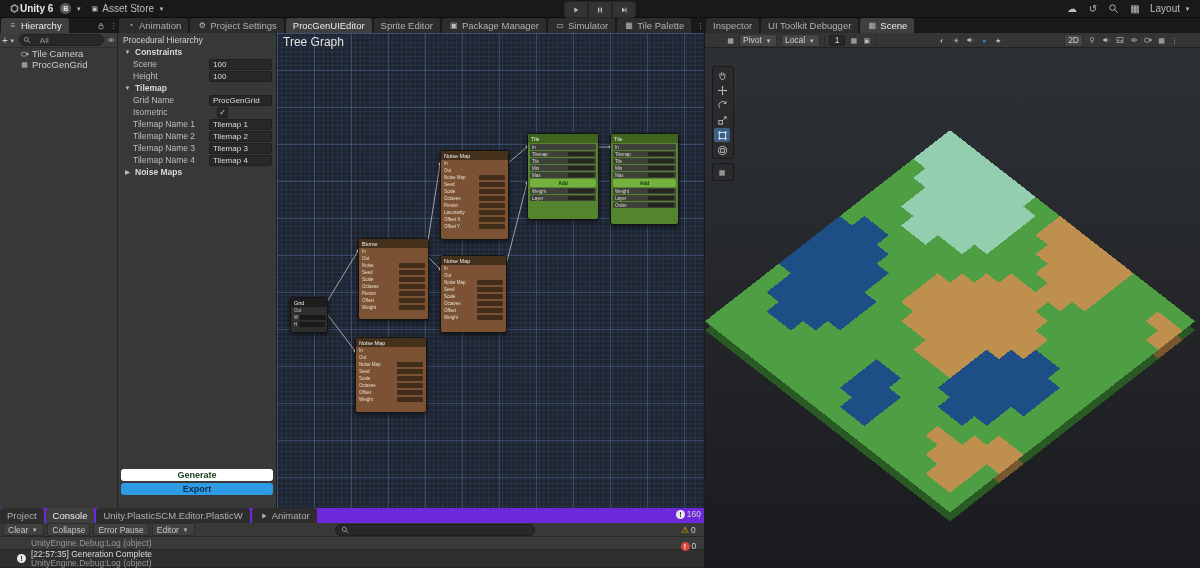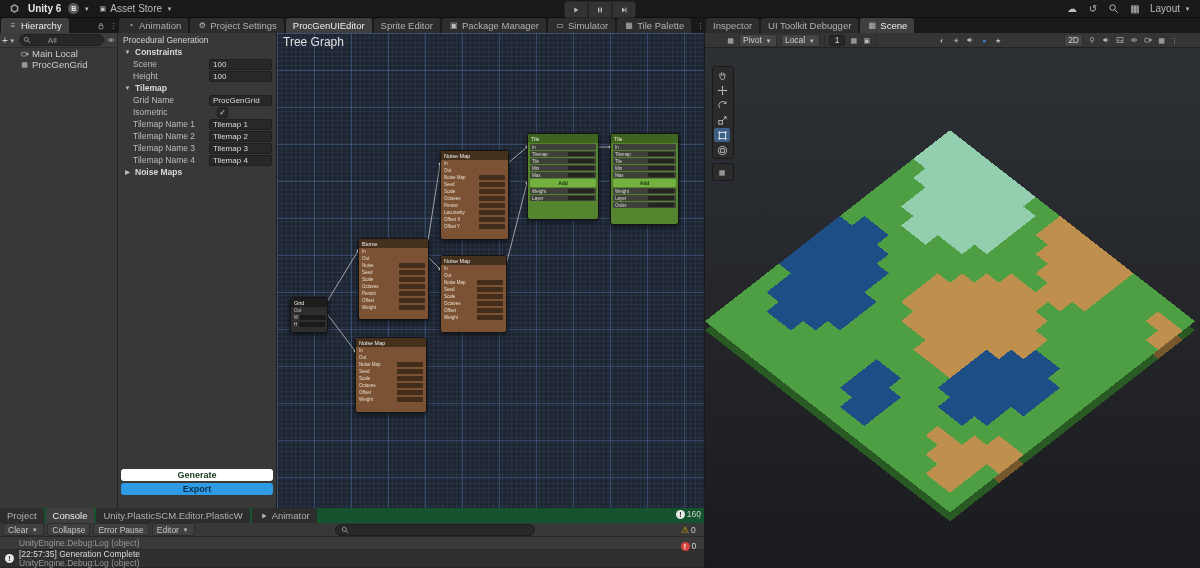--- a/index.html
+++ b/index.html
@@ -8,21 +8,21 @@
   .icon{display:inline-flex;width:12px;height:12px;align-items:center;justify-content:center;
         font-size:10px;color:#bdbdbd;line-height:1;flex:none;}
   .icon svg{width:11px;height:11px;}
   .icon.s{width:9px;height:9px;font-size:7px;}
   .icon.s svg{width:8px;height:8px;}
 
   
   .topbar{position:absolute;top:0;left:0;width:1200px;height:18px;background:#191919;
           border-bottom:1px solid #0e0e0e;display:flex;align-items:center;gap:7px;
           padding:0 8px;box-sizing:border-box;font-size:10px;}
-  .brand{display:flex;align-items:center;gap:8px;color:#e6e6e6;font-weight:bold;}
+  .brand{display:flex;align-items:center;gap:0;color:#e6e6e6;font-weight:bold;}
   .avatar{width:11px;height:11px;border-radius:50%;background:#5a5a5a;color:#eee;font-size:7px;
           display:flex;align-items:center;justify-content:center;font-weight:bold;}
   .tb-item{display:flex;align-items:center;gap:3px;color:#bdbdbd;}
   .playgroup{position:absolute;left:50%;top:1px;transform:translateX(-50%);display:flex;}
   .playbtn{width:22px;height:15px;background:#333333;border:1px solid #262626;display:flex;
            align-items:center;justify-content:center;}
   .playbtn:first-child{border-radius:3px 0 0 3px;}
   .playbtn:last-child{border-radius:0 3px 3px 0;}
   .topbar-right{margin-left:auto;display:flex;align-items:center;gap:9px;}
 
@@ -35,21 +35,21 @@
   .tab .icon{width:10px;height:10px;font-size:8px;}
   .striptools{display:flex;align-items:center;gap:4px;margin-left:4px;height:15px;}
 
   
   .hier{position:absolute;left:0;top:33px;width:118px;height:475px;background:#383838;
         border-right:1px solid #232323;box-sizing:border-box;}
   .hier-toolbar{height:14px;display:flex;align-items:center;gap:2px;padding:0 2px;
                 background:#3c3c3c;border-bottom:1px solid #2c2c2c;}
   .plusbtn{display:flex;align-items:center;color:#cfcfcf;font-size:10px;}
   .searchfield{flex:1;height:10px;background:#282828;border:1px solid #1f1f1f;border-radius:6px;
-               display:flex;align-items:center;gap:16px;padding:0 3px;font-size:8px;color:#9a9a9a;min-width:0;}
+               display:flex;align-items:center;gap:8px;padding:0 3px;font-size:8px;color:#9a9a9a;min-width:0;}
   .hier-row{height:11px;display:flex;align-items:center;gap:3px;padding:0 2px 0 4px;font-size:9.5px;}
   .hier-row.scene{background:#414141;font-weight:bold;color:#e4e4e4;}
   .hier-row.child{padding-left:20px;color:#cccccc;}
   .hier-row .grow{flex:1;}
 
   
   .insp{position:absolute;left:118px;top:33px;width:159px;height:475px;background:#383838;
         border-right:1px solid #1d1d1d;box-sizing:border-box;font-size:8.5px;}
   .insp-header{height:13px;display:flex;align-items:center;padding:0 5px;color:#d4d4d4;}
   .irow{height:12px;display:flex;align-items:center;padding:0 4px 0 15px;gap:3px;}
@@ -107,34 +107,34 @@
             background:linear-gradient(180deg,#2d3136 0%,#25272b 45%,#1a1b1e 100%);}
   .tools{position:absolute;left:7px;top:18px;width:18px;background:#2b2b2b;border:1px solid #191919;
          border-radius:3px;display:flex;flex-direction:column;padding:1px;gap:1px;z-index:4;}
   .tools2{top:115px;}
   .tool{width:16px;height:14px;display:flex;align-items:center;justify-content:center;border-radius:2px;}
   .tool.active{background:#3d5f86;}
 
   
   .bottom{position:absolute;left:0;top:508px;width:705px;height:60px;background:#303030;
           border-right:1px solid #1a1a1a;box-sizing:border-box;}
-  .bottom-tabs{height:15px;background:#14532d;display:flex;align-items:flex-end;gap:2px;}
+  .bottom-tabs{height:15px;background:#6d28d9;display:flex;align-items:flex-end;gap:2px;}
   .console-toolbar{height:14px;background:#383838;border-bottom:1px solid #282828;display:flex;
                    align-items:center;gap:3px;padding:0 3px;font-size:8.5px;box-sizing:border-box;}
   .cbtn{display:flex;align-items:center;gap:2px;padding:0 4px;height:11px;background:#404040;
         border:1px solid #2c2c2c;border-radius:2px;color:#c6c6c6;}
   .csearch{width:190px;height:10px;background:#282828;border:1px solid #1e1e1e;border-radius:6px;
            display:flex;align-items:center;gap:3px;padding:0 4px;}
   .spacer{flex:1;}
   .cnt{display:flex;align-items:center;gap:2px;color:#cfcfcf;}
   .bubble{display:inline-flex;width:9px;height:9px;border-radius:50%;background:#e9e9e9;color:#1d1d1d;
           font-size:7px;font-weight:bold;align-items:center;justify-content:center;}
   .bubble.error{background:#d5453c;color:#fff;}
   .warnglyph{color:#f0c200;font-size:9px;}
-  .entry{display:flex;gap:4px;padding:1px 4px;font-size:8.5px;border-bottom:1px solid #262626;box-sizing:border-box;}
+  .entry{display:flex;gap:4px;padding:1px 16px;font-size:8.5px;border-bottom:1px solid #262626;box-sizing:border-box;}
   .entry.alt{background:#3a3a3a;height:13px;align-items:center;}
   .entry.dark{background:#2f2f2f;height:18px;}
   .eicon{width:11px;display:flex;align-items:center;justify-content:center;flex:none;}
   .elines{display:flex;flex-direction:column;justify-content:center;gap:0;min-width:0;}
   .l1{color:#dddddd;line-height:9px;}
   .l2{color:#979797;line-height:9px;}
 </style>
 </head>
 <body>
 
@@ -294,31 +294,31 @@
           <span class="grow"></span>
           <span class="icon s">⋮</span>
         </div>
         <div class="hier-row child">
           <span class="icon s">
             <svg viewBox="0 0 12 12">
               <rect x="1" y="3.5" width="7" height="5.5" rx="1" fill="none" stroke="#bdbdbd"></rect>
               <path d="M8 5.5l3-2v5l-3-2z" fill="#bdbdbd"></path>
             </svg>
           </span>
-          <span>Main Local</span>
+          <span>Tile Camera</span>
         </div>
         <div class="hier-row child">
           <span class="icon s">▦</span>
           <span>ProcGenGrid</span>
         </div>
       </div>
   </div>
 
   <div class="insp">
-    <div class="insp-header">Procedural Generation</div>
+    <div class="insp-header">Procedural Hierarchy</div>
     <div id="insp-body">
         <div class="irow fold">
           <span class="icon s" style="font-size: 6px;">▼</span>
           <span>Constraints</span>
         </div>
         <div class="irow">
           <span class="lbl">Scene</span>
           <span class="val">100</span>
         </div>
         <div class="irow">

